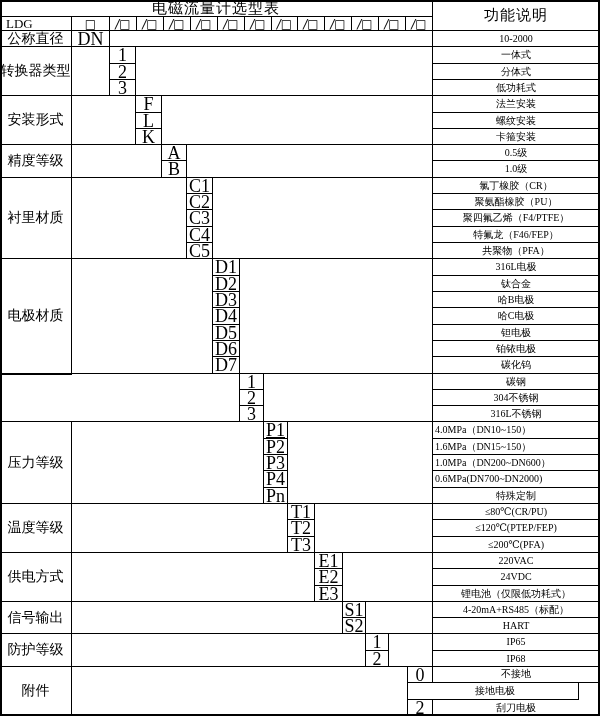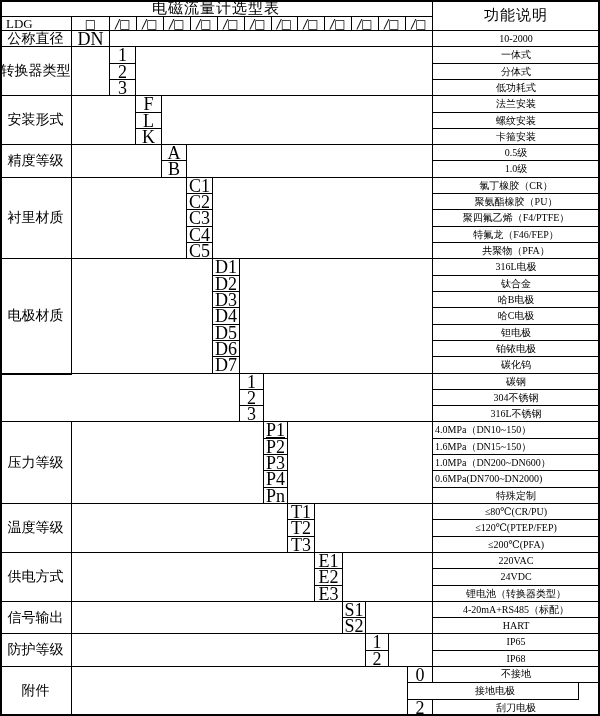--- a/index.html
+++ b/index.html
@@ -140,21 +140,21 @@
     <div class="cell fn" style="left: 433px; top: 537px; width: 167px; height: 16px;">≤200℃(PFA)</div>
     <div class="cell" style="left: 315px; top: 504px; width: 118px; height: 49px;"></div>
     <div class="sep" style="top: 552px;"></div>
     <div class="cell label" style="left: 0px; top: 553px; width: 72px; height: 49px;">供电方式</div>
     <div class="cell" style="left: 72px; top: 553px; width: 243px; height: 49px;"></div>
     <div class="cell code" style="left: 315px; top: 553px; width: 28px; height: 16px;">E1</div>
     <div class="cell fn" style="left: 433px; top: 553px; width: 167px; height: 16px;">220VAC</div>
     <div class="cell code" style="left: 315px; top: 569px; width: 28px; height: 17px; font-family: Liberation Serif, serif;">E2</div>
     <div class="cell fn" style="left: 433px; top: 569px; width: 167px; height: 17px;">24VDC</div>
     <div class="cell code" style="left: 315px; top: 586px; width: 28px; height: 16px;">E3</div>
-    <div class="cell fn" style="left: 433px; top: 586px; width: 167px; height: 16px;">锂电池（转换器类型）</div>
+    <div class="cell fn" style="left: 433px; top: 586px; width: 167px; height: 16px;">锂电池（仅限低功耗式）</div>
     <div class="cell" style="left: 343px; top: 553px; width: 90px; height: 49px;"></div>
     <div class="sep" style="top: 601px;"></div>
     <div class="cell label" style="left: 0px; top: 602px; width: 72px; height: 32px;">信号输出</div>
     <div class="cell" style="left: 72px; top: 602px; width: 271px; height: 32px;"></div>
     <div class="cell code" style="left: 343px; top: 602px; width: 23px; height: 16px;">S1</div>
     <div class="cell fn" style="left: 433px; top: 602px; width: 167px; height: 16px;">4-20mA+RS485（标配）</div>
     <div class="cell code" style="left: 343px; top: 618px; width: 23px; height: 16px;">S2</div>
     <div class="cell fn" style="left: 433px; top: 618px; width: 167px; height: 16px;">HART</div>
     <div class="cell" style="left: 366px; top: 602px; width: 67px; height: 32px;"></div>
     <div class="sep" style="top: 633px;"></div>

